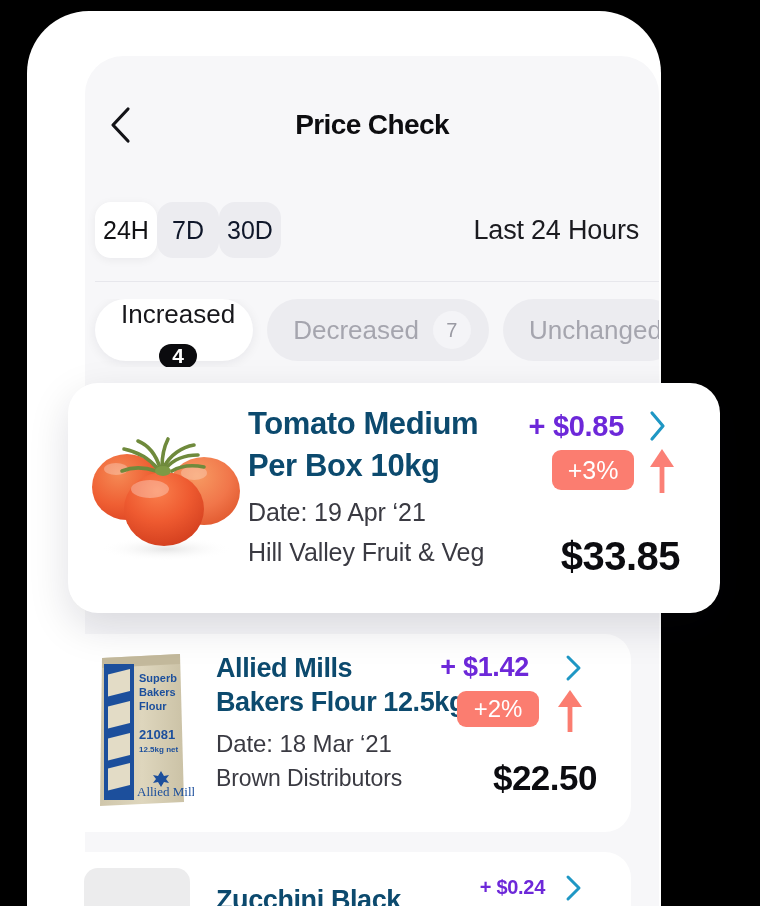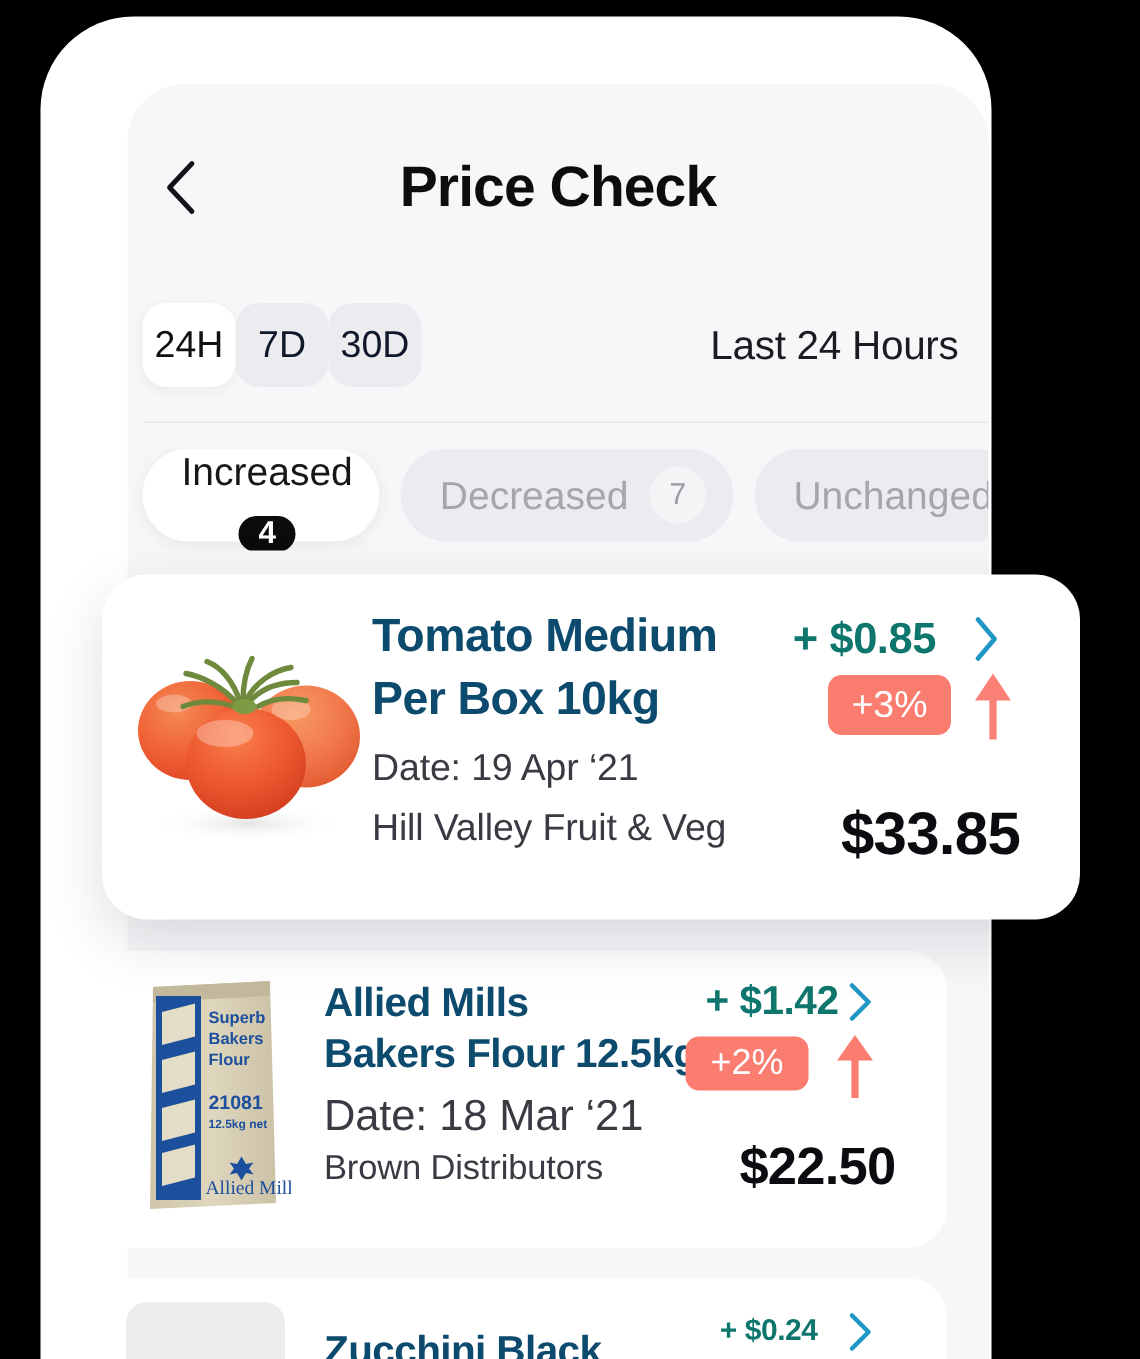--- a/index.html
+++ b/index.html
@@ -67,21 +67,21 @@
     cursor: pointer;
   }
   .back-button svg { display: block; }
 
   .page-title {
     position: absolute;
     left: 0;
     top: 44px;
     width: 574px;
     text-align: center;
-    font-size: 38px;
+    font-size: 28px;
     font-weight: 700;
     letter-spacing: -0.6px;
     color: #0d0d10;
     line-height: 50px;
   }
 
   
   .range-row {
     position: absolute;
     left: 0;
@@ -232,21 +232,21 @@
     letter-spacing: -0.4px;
   }
   .prod-meta {
     position: absolute;
     color: #3a3a42;
     letter-spacing: -0.1px;
   }
   .delta {
     position: absolute;
     font-weight: 700;
-    color: #0f766e;
+    color: #6d28d9;
     letter-spacing: -0.3px;
     text-align: right;
   }
   .price {
     position: absolute;
     font-weight: 700;
     color: #0c0c10;
     letter-spacing: -0.5px;
     text-align: right;
   }
@@ -357,24 +357,24 @@
           <text x="51" y="89" font-family="Liberation Sans, sans-serif" font-size="13" font-weight="700" fill="#1c4f9c">21081</text>
           <text x="51" y="102" font-family="Liberation Sans, sans-serif" font-size="8" font-weight="700" fill="#1c4f9c">12.5kg net</text>
           <path d="M70 126 l3 -5 l3 5 l5 -1 l-3 4 l3 4 l-5 -1 l-3 5 l-3 -5 l-5 1 l3 -4 l-3 -4 Z" fill="#1c4f9c"></path>
           <text x="49" y="146" font-family="Liberation Serif, serif" font-size="13" fill="#1c4f9c">Allied Mills</text>
         </svg>
       </div>
     </div>
 
     <div class="prod-title" style="left:160px; top:16px; font-size:27px; line-height:36px;">Allied Mills</div>
     <div class="prod-title" style="left:160px; top:50px; font-size:27px; line-height:36px;">Bakers Flour 12.5kg</div>
-    <div class="prod-meta" style="left:160px; top:94px; font-size:29px; line-height:32px;">Date: 18 Mar ‘21</div>
+    <div class="prod-meta" style="left:160px; top:94px; font-size:24px; line-height:32px;">Date: 18 Mar ‘21</div>
     <div class="prod-meta" style="left:160px; top:128px; font-size:23px; line-height:32px;">Brown Distributors</div>
 
-    <div class="delta" style="right:72px; top:16px; font-size:27px; line-height:34px;">+ $1.42</div>
+    <div class="delta" style="right:102px; top:16px; font-size:27px; line-height:34px;">+ $1.42</div>
 
     <span class="chev" style="right:48px; top:20px;">
       <svg width="18" height="28" viewBox="0 0 18 28" fill="none" xmlns="http://www.w3.org/2000/svg">
         <path d="M3 3 L14 14 L3 25" stroke="#1f97c4" stroke-width="3" stroke-linecap="round" stroke-linejoin="round"></path>
       </svg>
     </span>
 
     <div class="pct-badge" style="right:92px; top:57px; width:82px; height:36px; font-size:24px;">+2%</div>
 
     <span class="uparrow" style="right:46px; top:54px;">

